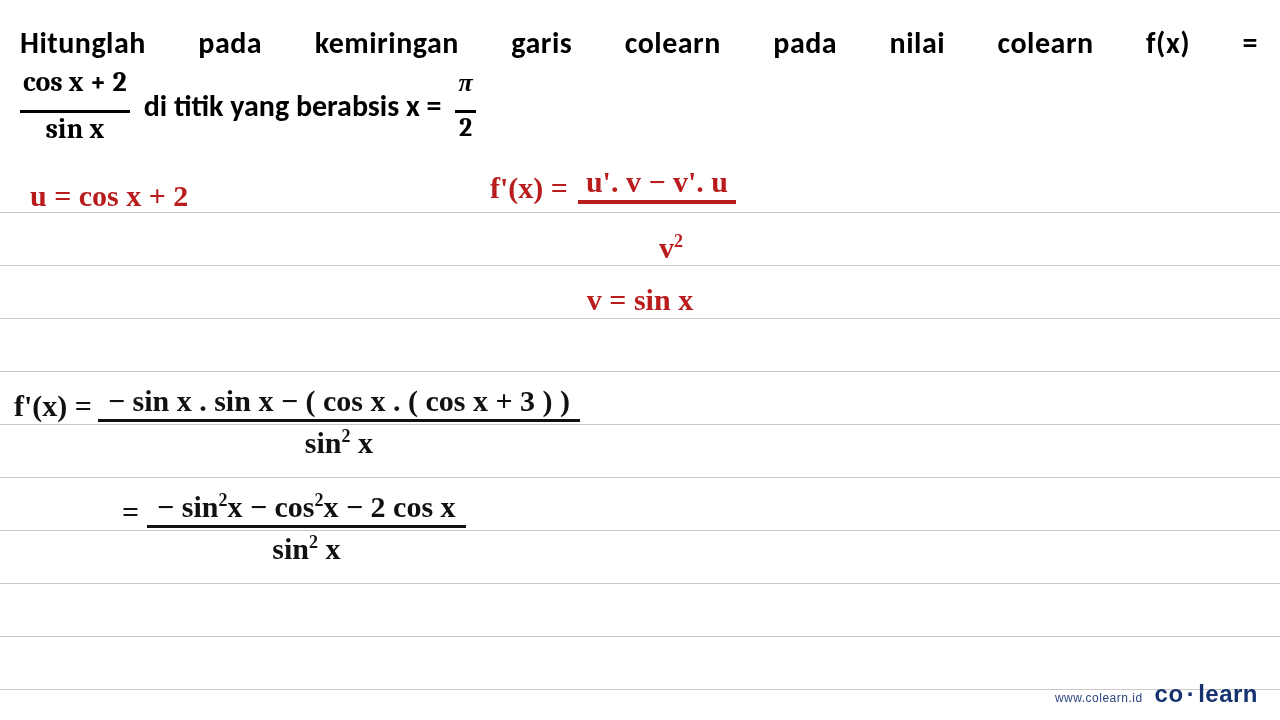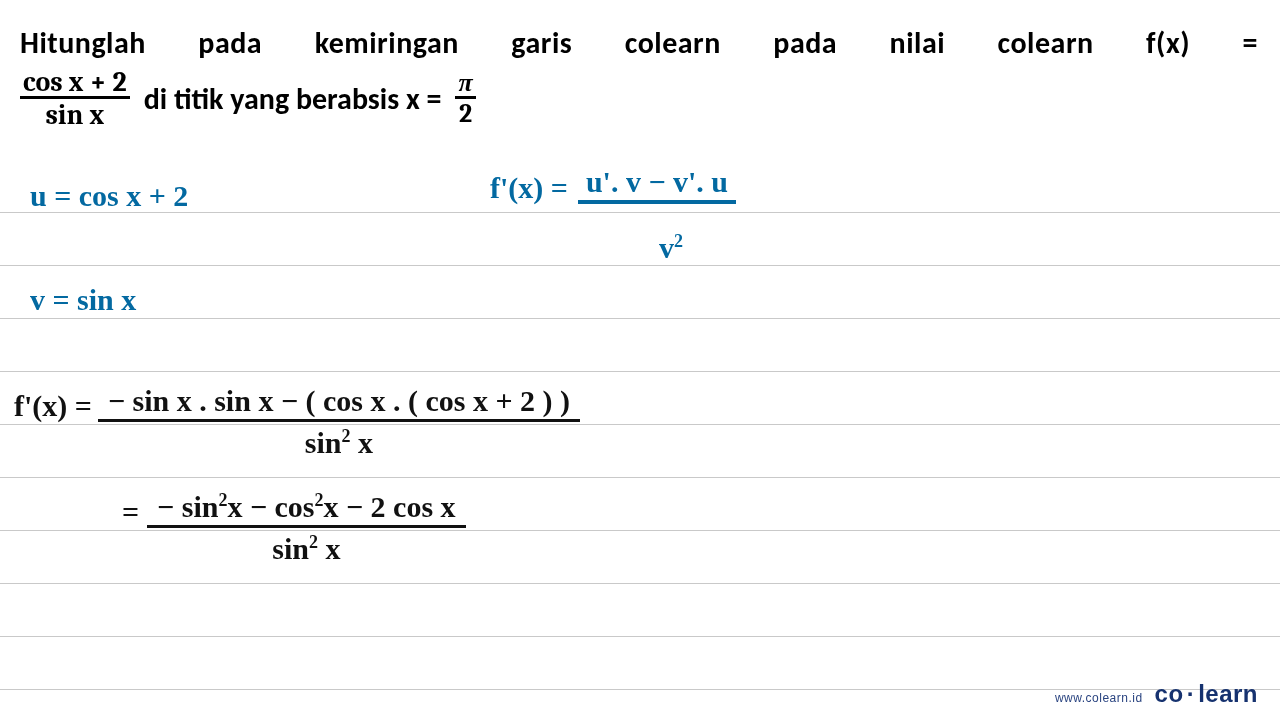--- a/index.html
+++ b/index.html
@@ -39,35 +39,35 @@
   .printed .row1 span { white-space: nowrap; }
   .printed .row2 {
     display: flex; align-items: center; gap: 14px;
     margin-top: 4px;
   }
 
   .frac {
     display: inline-flex; flex-direction: column; align-items: center;
     vertical-align: middle; line-height: 1;
   }
-  .frac .num { padding: 0 3px 0 3px; border-bottom: 3px solid currentColor; text-align: right; }
+  .frac .num { padding: 0 3px 14px 3px; border-bottom: 3px solid currentColor; text-align: right; }
   .frac .den { padding: 2px 3px 0 3px; }
 
   .mathfun { font-family: Cambria, "Times New Roman", serif; font-weight: 700; }
   .ital { font-style: italic; font-family: Cambria, "Times New Roman", serif; }
 
   
   .hand {
     font-family: "Comic Sans MS", "Segoe Script", cursive;
     font-weight: 700;
     font-size: 30px;
     position: relative; z-index: 2;
     line-height: 1.2;
   }
-  .blue { color: #0369a1; }
+  .blue { color: #b91c1c; }
   .black { color: #111; }
 
   .hrow { position: absolute; left: 30px; right: 30px; display: flex; align-items: flex-start; }
   .sup { font-size: 0.6em; vertical-align: super; }
 
   
   .hfrac {
     display: inline-flex; flex-direction: column; align-items: center; line-height: 1.05; gap: 24px;
   }
   .hfrac .hnum { padding: 0 8px 2px 8px; border-bottom: 4px solid currentColor; }
@@ -122,38 +122,38 @@
       <span class="frac mathfun" style="font-size:26px;">
         <span class="num ital">π</span>
         <span class="den">2</span>
       </span>
     </div>
   </div>
 
   <div class="hand blue hrow" style="top:178px;">
     <span>u = cos x + 2</span>
   </div>
-  <div class="hand blue hrow" style="top:282px;">
+  <div class="hand blue hrow" style="top:282px;justify-content:center;">
     <span>v = sin x</span>
   </div>
 
   <div class="hand blue" style="position:absolute; top:166px; left:490px; z-index:2; display:flex; align-items:flex-start; gap:10px;">
     <span style="padding-top:4px;">f'(x) =</span>
     <span class="hfrac">
       <span class="hnum">u'. v − v'. u</span>
       <span class="hden">
         <span>v</span><span class="sup">2</span>
       </span>
     </span>
   </div>
 
   <div class="hand black" style="position:absolute; top:384px; left:14px; z-index:2; display:flex; align-items:flex-start; gap:6px;">
     <span style="padding-top:4px;">f'(x) =</span>
     <span class="longfrac">
-      <span class="lnum">− sin x . sin x − ( cos x . ( cos x + 2 ) )</span>
+      <span class="lnum">− sin x . sin x − ( cos x . ( cos x + 3 ) )</span>
       <span class="lden">
         <span>sin</span><span class="sup">2</span><span> x</span>
       </span>
     </span>
   </div>
 
   <div class="hand black" style="position:absolute; top:490px; left:122px; z-index:2; display:flex; align-items:flex-start; gap:8px;">
     <span style="padding-top:4px;">=</span>
     <span class="longfrac">
       <span class="lnum">

